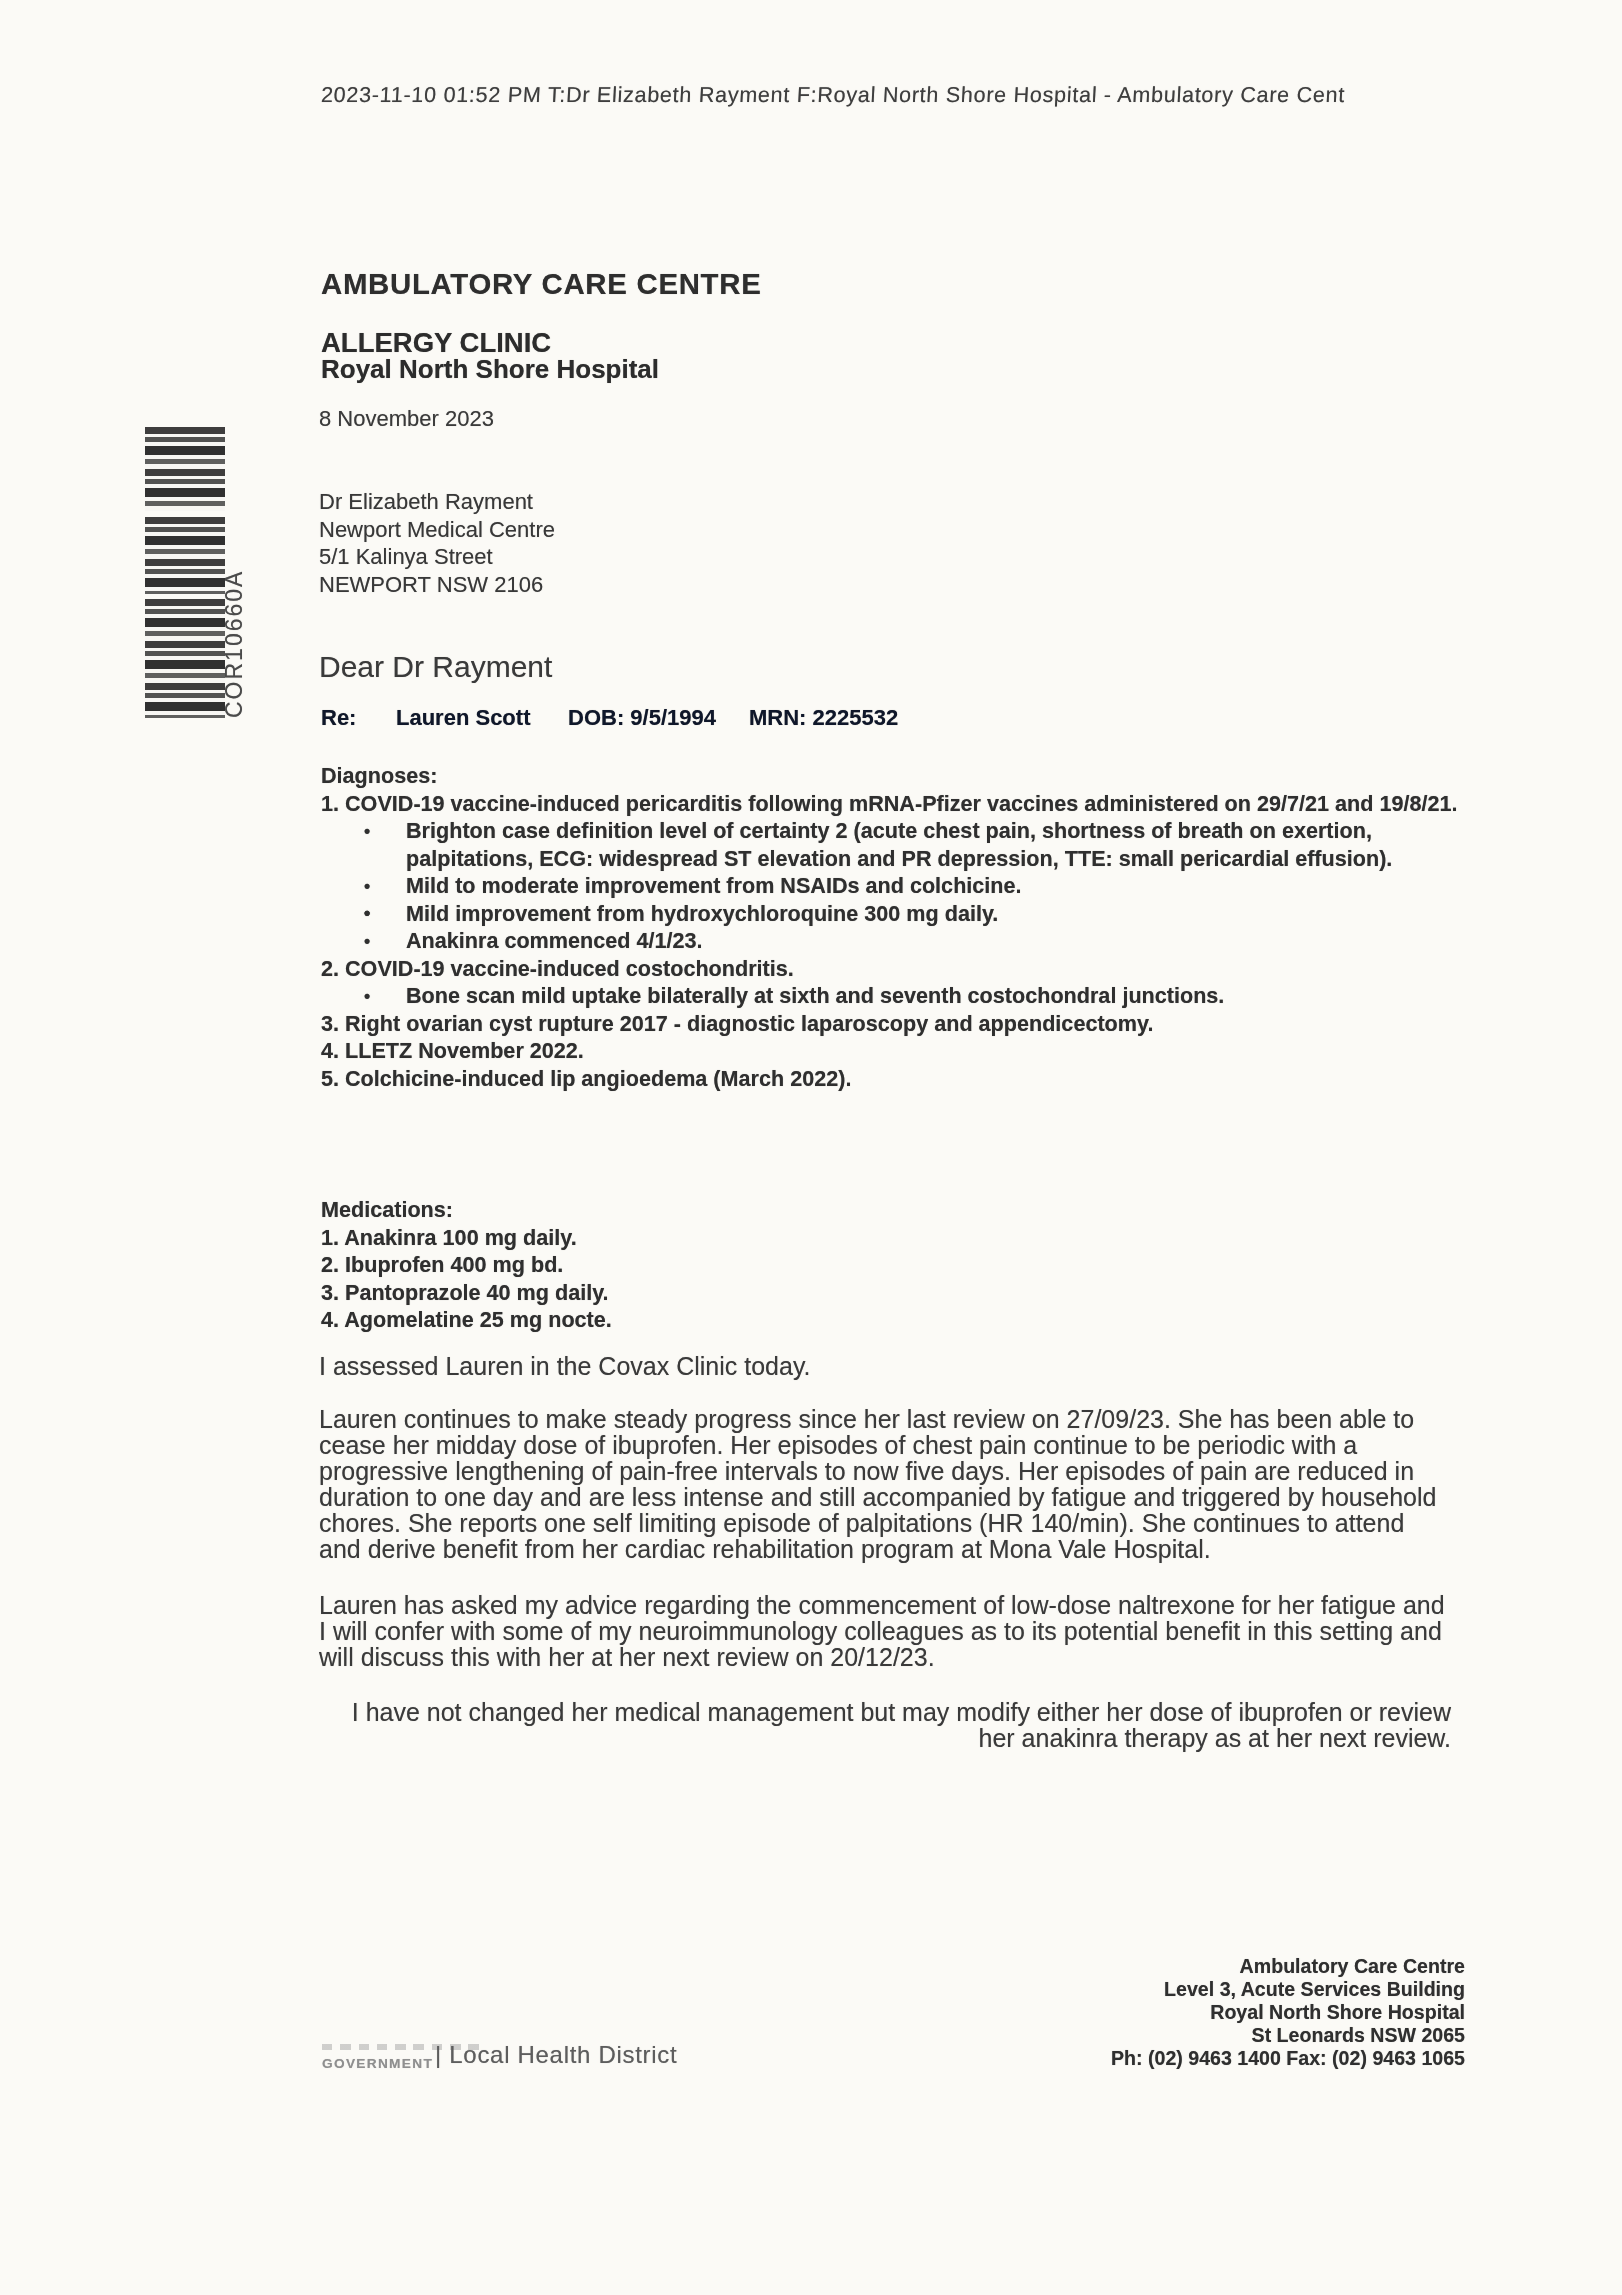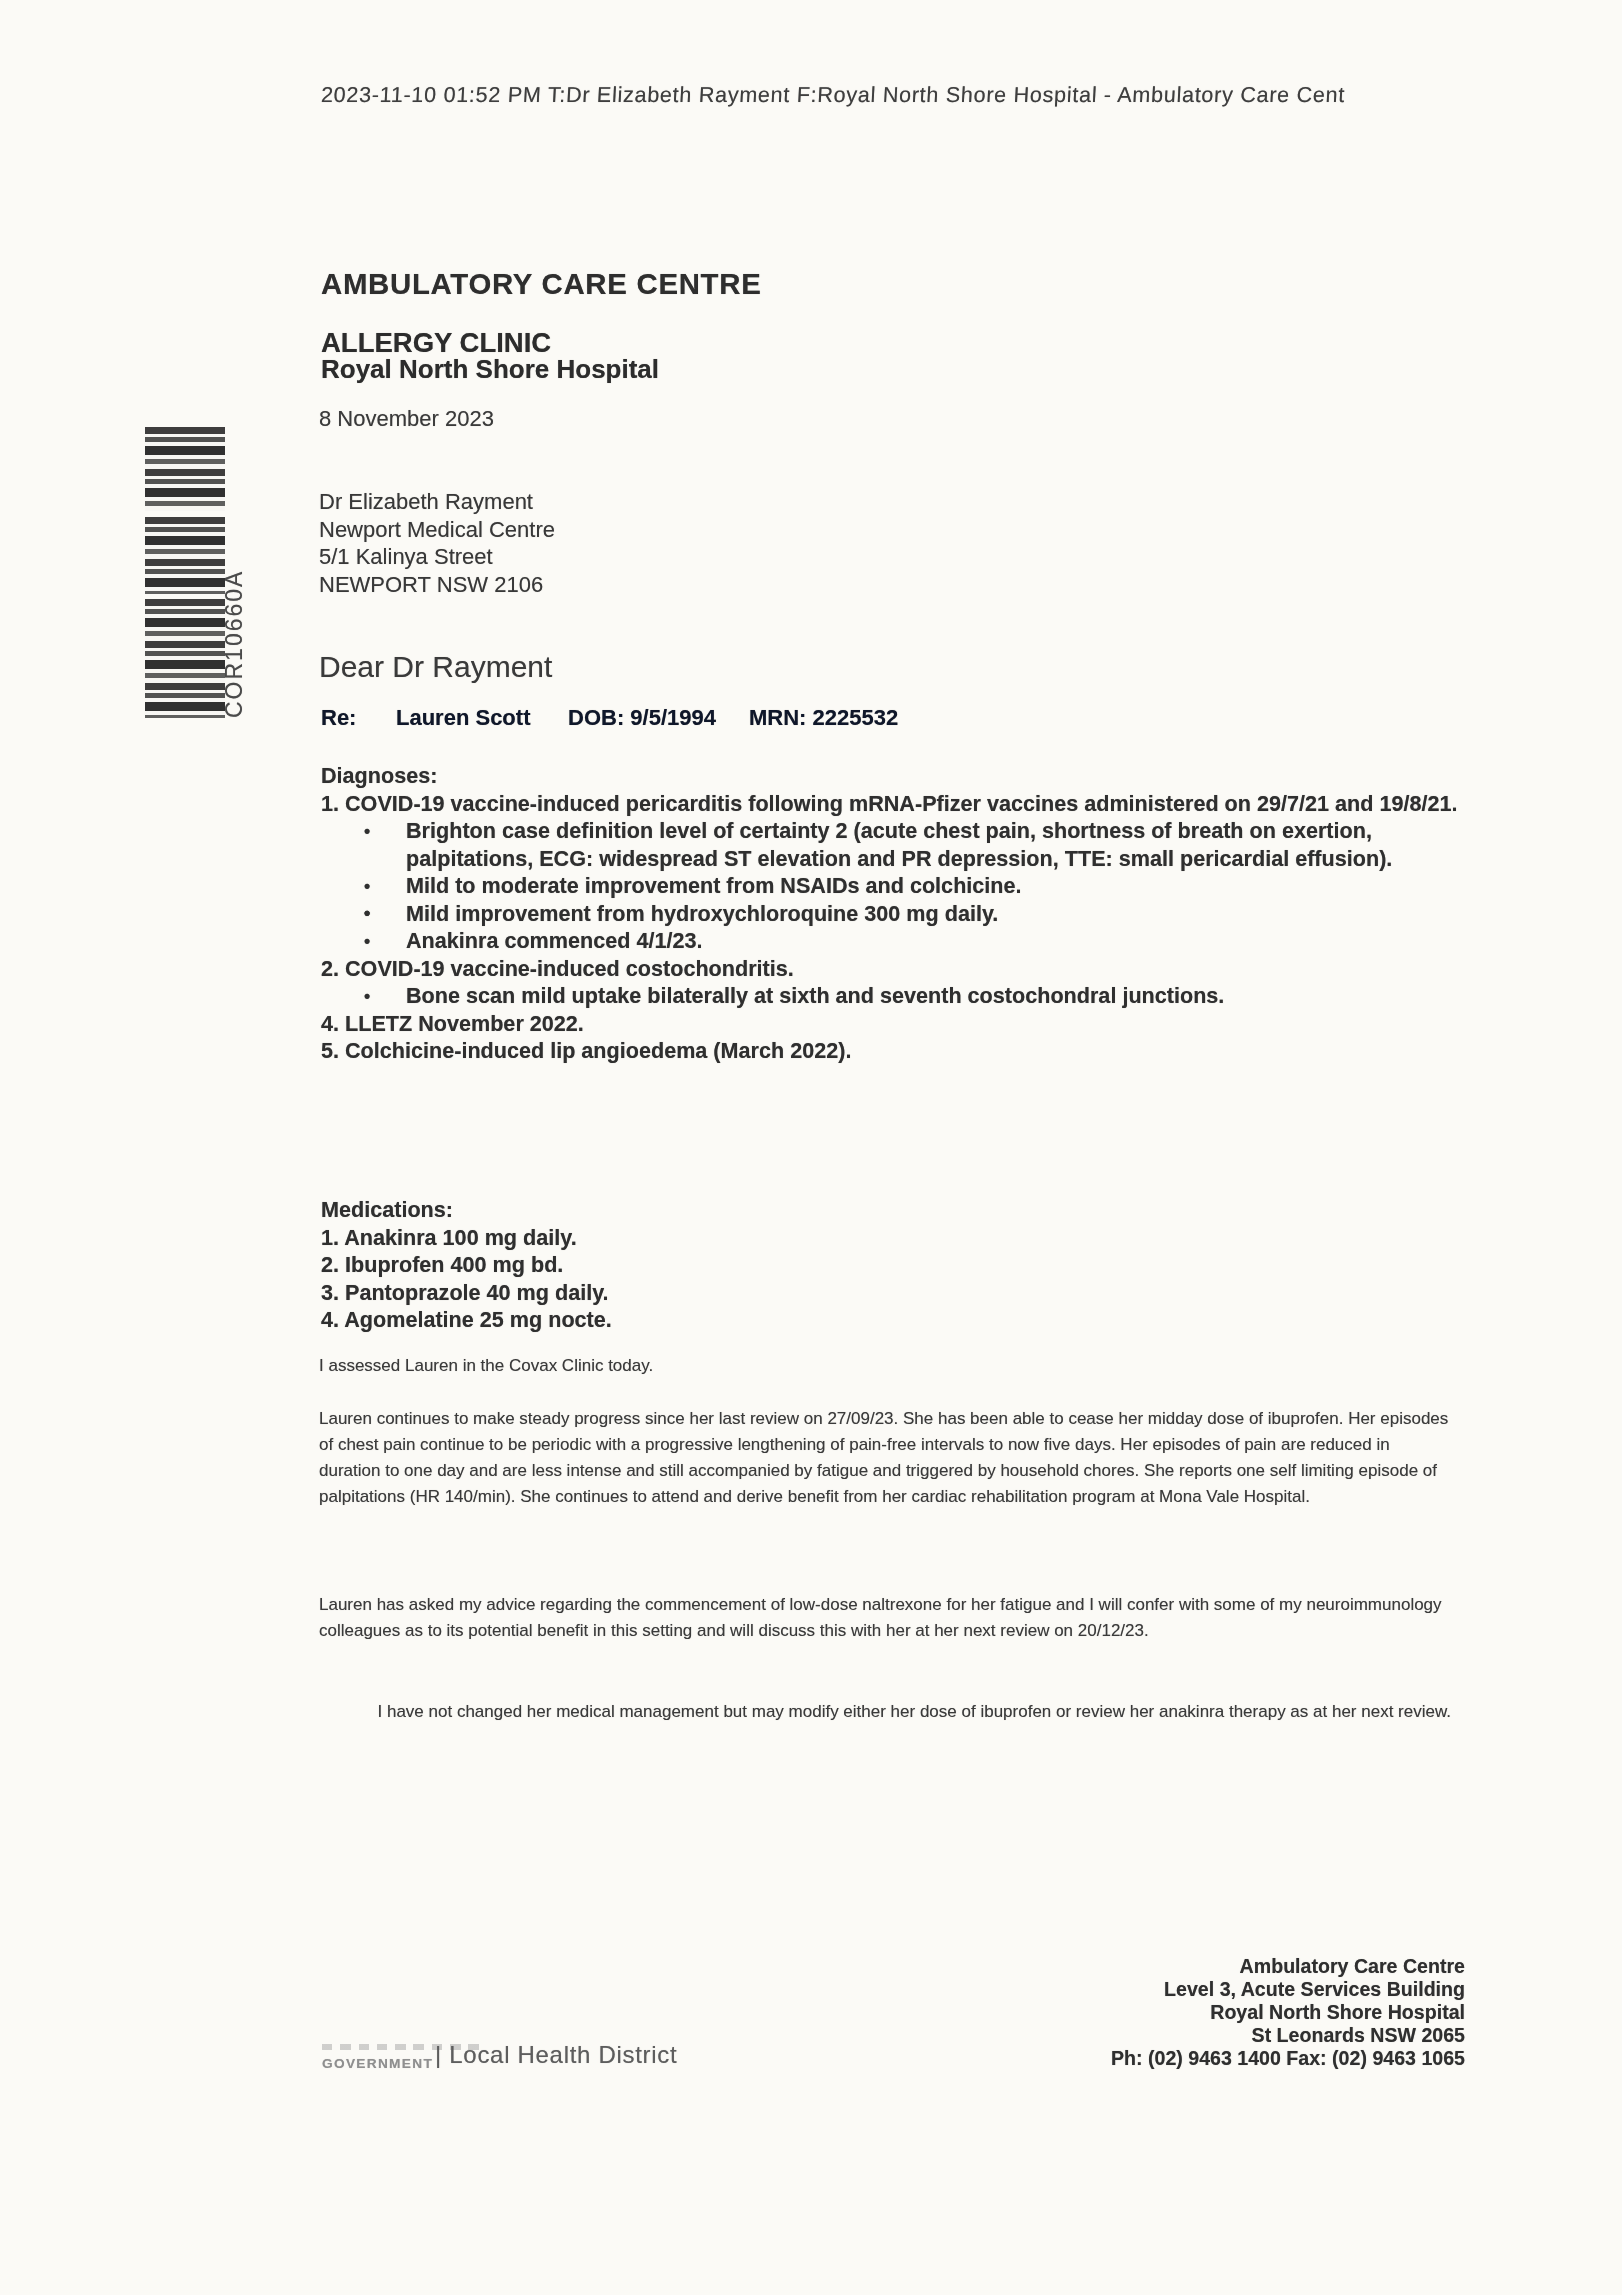--- a/index.html
+++ b/index.html
@@ -37,21 +37,21 @@
   .re-label{left:0;}
   .re-patient{left:75px;text-align:center;}
   .re-dob{left:247px;}
   .re-mrn{left:428px;}
   .listblock{font-size:21.6px;line-height:27.5px;font-weight:700;color:#2f2f2f;
              text-shadow:0 0 0.7px rgba(45,45,45,.55);}
   .diagnoses{left:321px;top:762px;width:1139px;}
   .medications{left:321px;top:1196px;width:1139px;}
   .bullet-row{position:relative;padding-left:85px;}
   .bullet-glyph{position:absolute;left:43px;top:0.7px;font-size:17.7px;}
-  .para{left:319px;width:1132px;font-size:17px;line-height:26px;color:#3a3a3a;
+  .para{left:319px;width:1132px;font-size:25px;line-height:26px;color:#3a3a3a;
         text-shadow:0 0 0.7px rgba(75,75,75,.5);}
   .para1{top:1353px;}
   .para2{top:1406px;}
   .para3{top:1592px;}
   .para4{top:1699px;text-align:right;}
   
   .footer-right{right:158px;top:1955px;text-align:right;font-size:19.6px;line-height:23px;
                 font-weight:700;color:#2f2f2f;text-shadow:0 0 0.7px rgba(50,50,50,.55);}
   .footer-left{left:322px;top:2040px;width:458px;height:46px;}
   .gov-dashes{position:absolute;left:0;top:3.9px;width:165px;height:5.9px;opacity:.45;
@@ -98,20 +98,21 @@
     <div class="section-heading">Diagnoses:</div>
     <div id="diagnoses-list">
         <div class="diag-item">1. COVID-19 vaccine-induced pericarditis following mRNA-Pfizer vaccines administered on 29/7/21 and 19/8/21.</div>
         <div class="bullet-row"><span class="bullet-glyph">•</span><span>Brighton case definition level of certainty 2 (acute chest pain, shortness of breath on exertion, palpitations, ECG: widespread ST elevation and PR depression, TTE: small pericardial effusion).</span></div>
         <div class="bullet-row"><span class="bullet-glyph">•</span><span>Mild to moderate improvement from NSAIDs and colchicine.</span></div>
         <div class="bullet-row"><span class="bullet-glyph">•</span></div>
         <div class="bullet-row"><span class="bullet-glyph">•</span><span>Mild improvement from hydroxychloroquine 300 mg daily.</span></div>
         <div class="bullet-row"><span class="bullet-glyph">•</span><span>Anakinra commenced 4/1/23.</span></div>
         <div class="diag-item">2. COVID-19 vaccine-induced costochondritis.</div>
         <div class="bullet-row"><span class="bullet-glyph">•</span><span>Bone scan mild uptake bilaterally at sixth and seventh costochondral junctions.</span></div>
+        <div class="diag-item">3. Right ovarian cyst rupture 2017 - diagnostic laparoscopy and appendicectomy.</div>
         <div class="diag-item">4. LLETZ November 2022.</div>
         <div class="diag-item">5. Colchicine-induced lip angioedema (March 2022).</div>
       </div>
   </div>
 
   <div class="abs listblock medications">
     <div class="section-heading">Medications:</div>
     <div id="medications-list">
         <div class="med-item">1. Anakinra 100 mg daily.</div>
         <div class="med-item">2. Ibuprofen 400 mg bd.</div>

